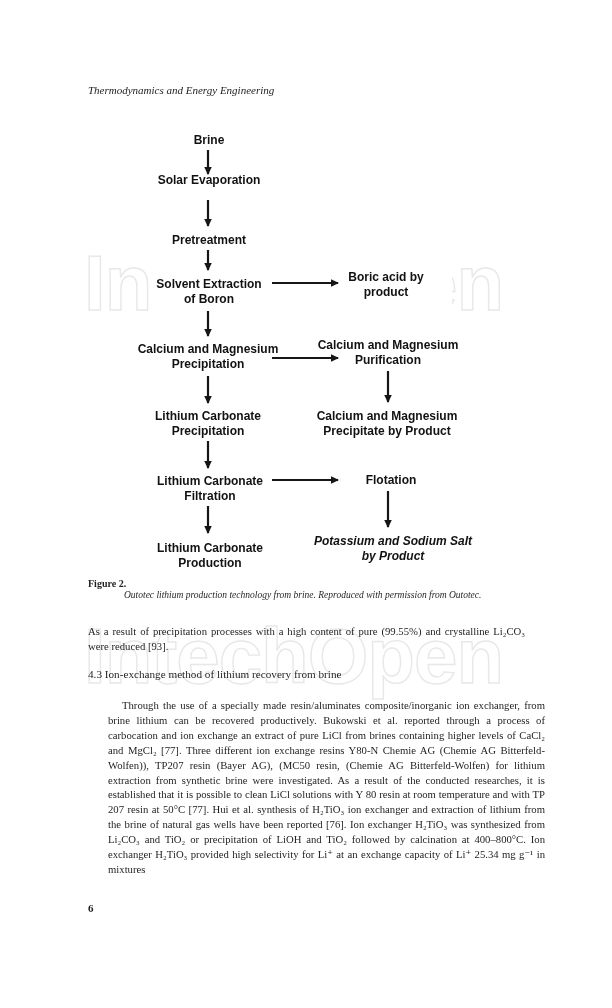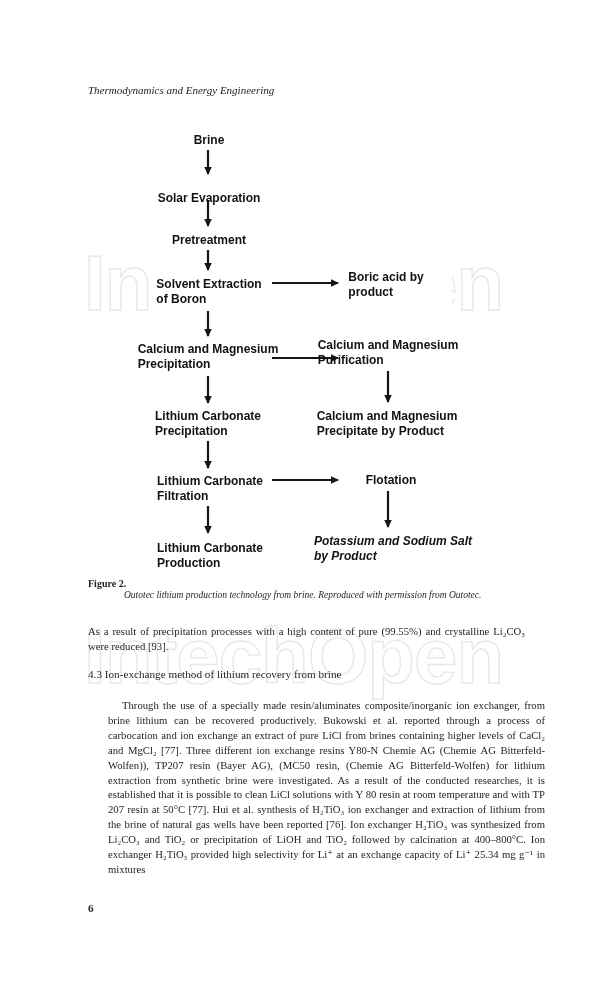--- a/index.html
+++ b/index.html
@@ -19,24 +19,24 @@
   .wm1 { left:84px; top:244px; }
   .wm2 { left:84px; top:617px; }
   
   .fc-cover { position:absolute; z-index:1; left:151px; top:128px; width:301px; height:448px; background:#ffffff; }
   
   .fc-arrows { position:absolute; z-index:2; left:100px; top:120px; }
   .fcnode {
     position:absolute; z-index:2; transform:translate(-50%,-50%);
     font-family:"Liberation Sans","DejaVu Sans",sans-serif;
     font-weight:700; font-size:12px; line-height:15px; color:#121212;
-    white-space:pre-line; width:max-content;
+    white-space:pre-line; text-align:center; width:max-content;
   }
   .n0 { left:209px; top:140px; }
-  .n1 { left:209px; top:198px; }
+  .n1 { left:209px; top:180px; }
   .n2 { left:209px; top:240px; }
   .n3 { left:209px; top:292px; }
   .n4 { left:386px; top:285px; }
   .n5 { left:208px; top:357px; }
   .n6 { left:388px; top:353px; }
   .n7 { left:208px; top:424px; }
   .n8 { left:387px; top:424px; }
   .n9 { left:210px; top:489px; }
   .n10 { left:388px; top:480px;padding-left:6px; }
   .n11 { left:210px; top:556px; }

